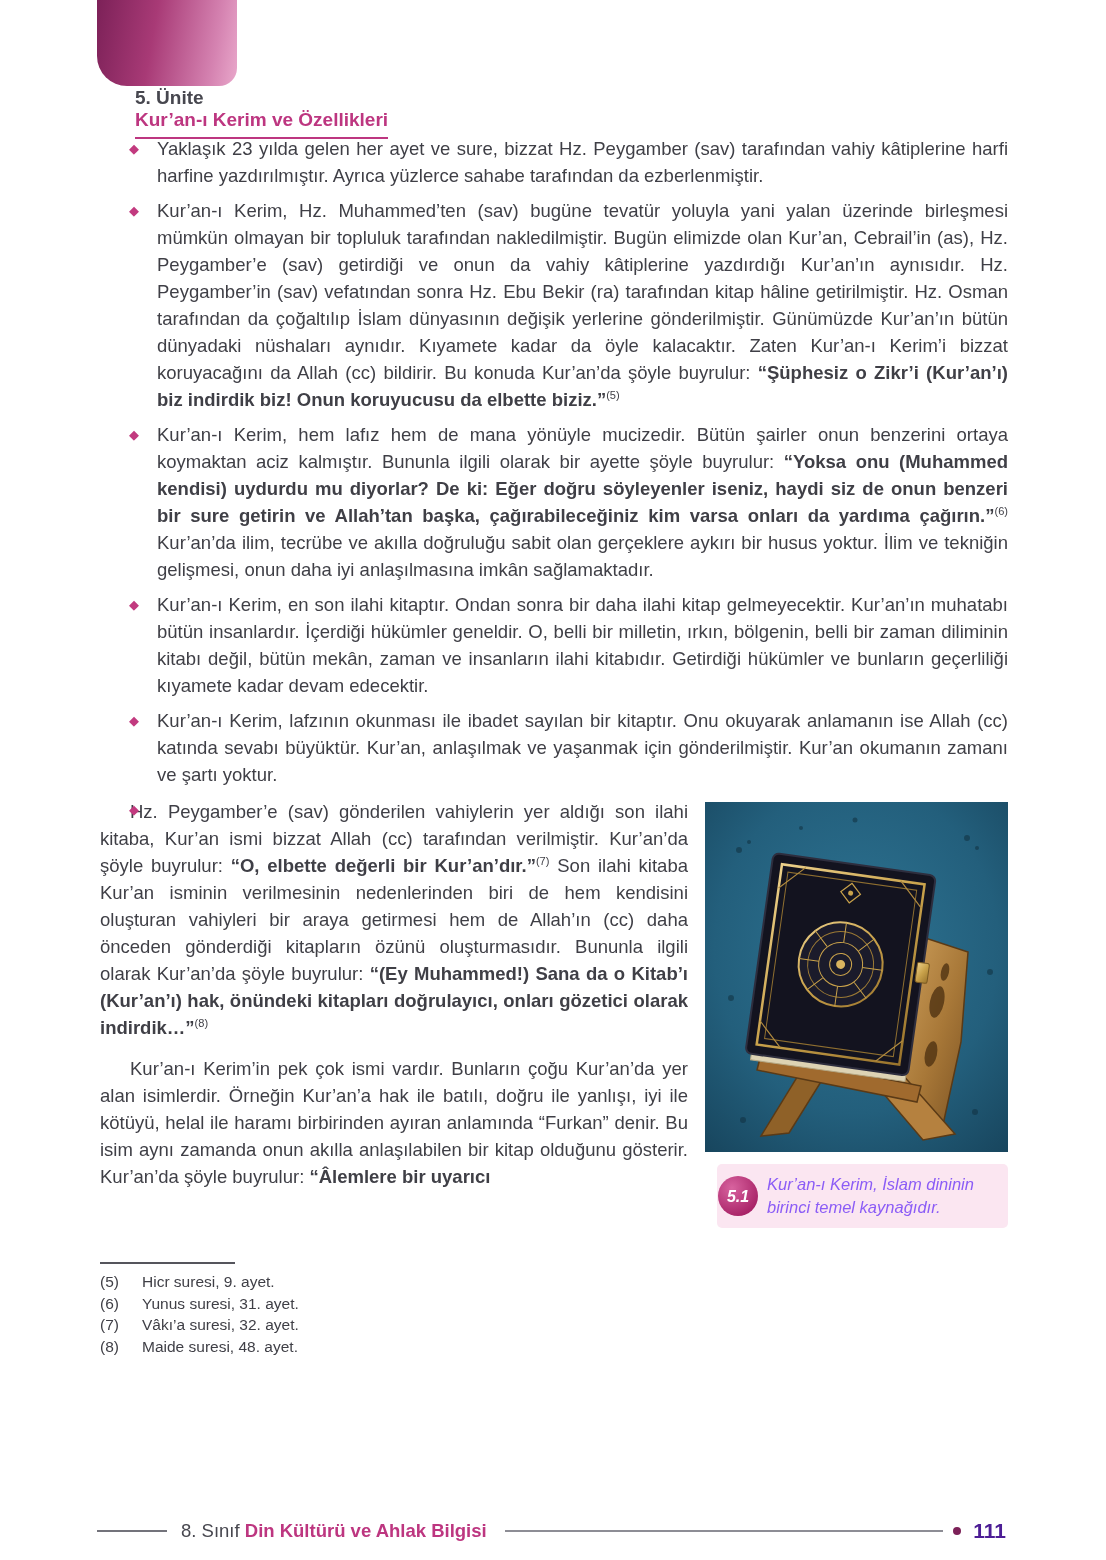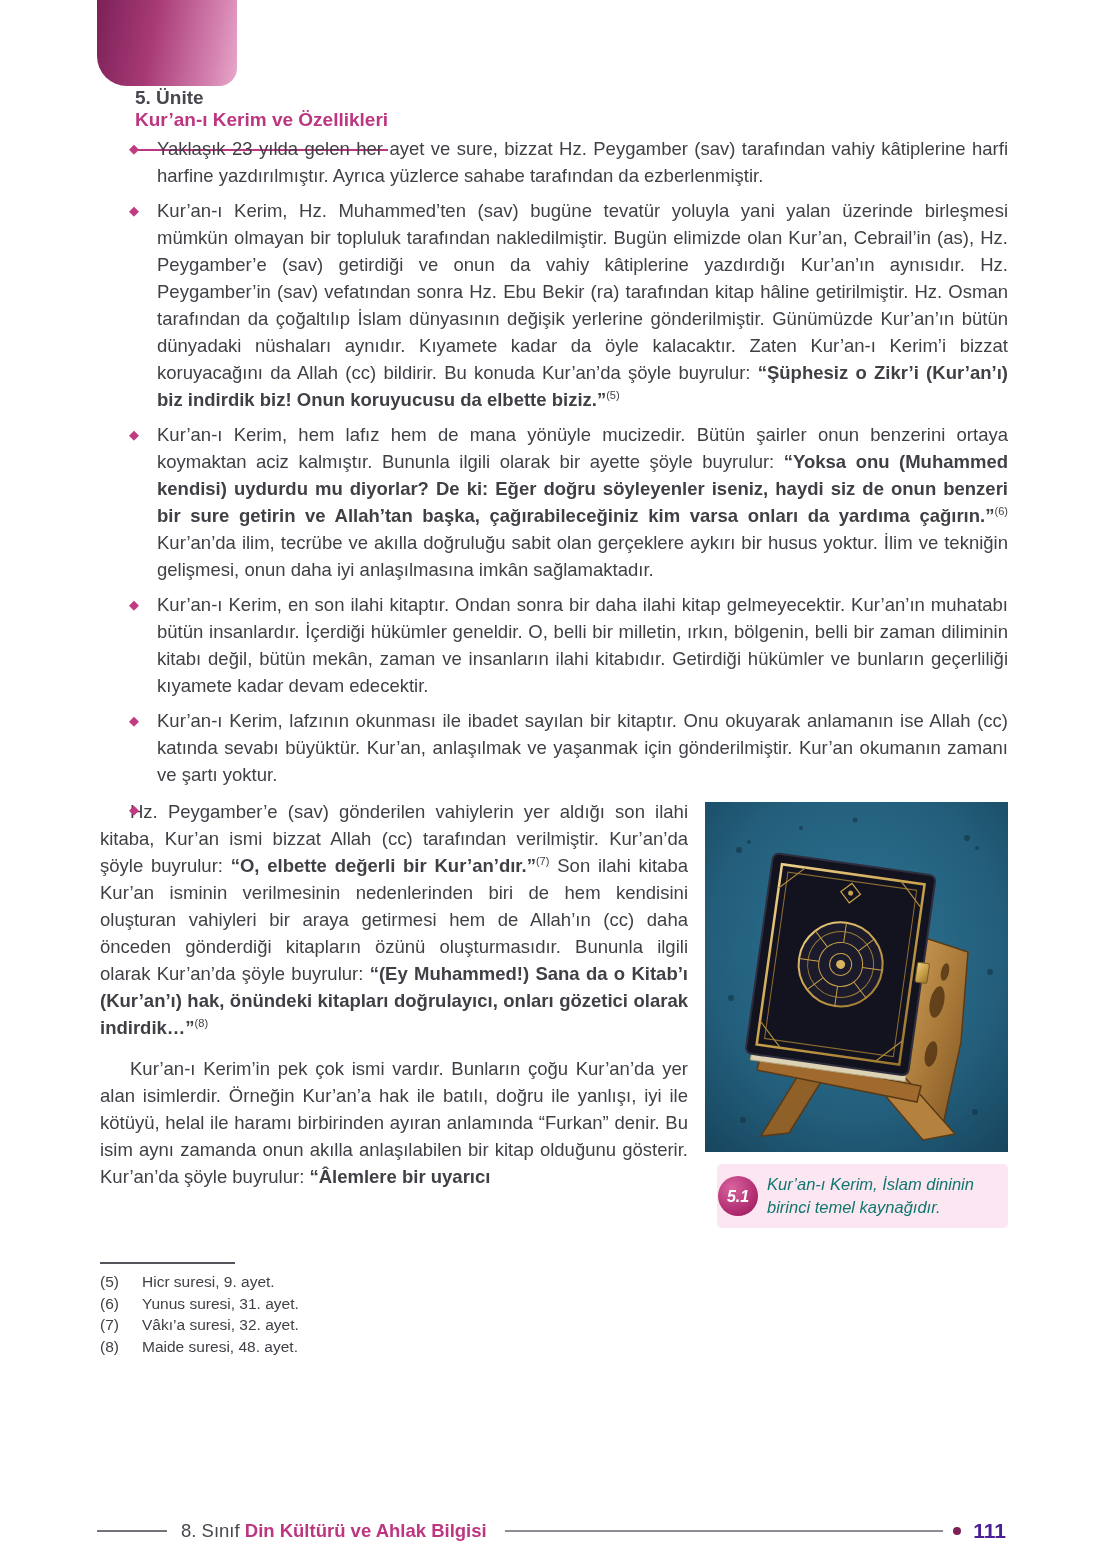--- a/index.html
+++ b/index.html
@@ -29,21 +29,21 @@
     position: absolute;
     top: 87px; left: 135px; right: 97px;
     display: flex;
     justify-content: space-between;
     align-items: flex-start;
     flex-direction: column;
   }
   .unit-label { font-size: 19px; font-weight: 700; color: #47474f; }
   .chapter-title {
     font-size: 19px; font-weight: 700; color: #bd3680;
-    padding-bottom: 18px;
+    padding-bottom: 6px;
     border-bottom: 2.5px solid #bd3680;
   }
 
   .content {
     margin: 135px 98px 0 100px;
     font-size: 18.5px;
     line-height: 27px;
     text-align: justify;
   }
 
@@ -92,21 +92,21 @@
     color: #ffffff;
     font-weight: 700;
     font-style: italic;
     font-size: 16px;
     display: flex; align-items: center; justify-content: center;
   }
   .fig-caption-text {
     font-style: italic;
     font-size: 16.5px;
     line-height: 23px;
-    color: #0f766e;
+    color: #8b5cf6;
     text-align: left;
   }
 
   p.para { text-indent: 30px; margin-bottom: 14px; }
   p.para:last-child { margin-bottom: 0; }
 
   .footnotes {
     margin: 28px 0 0 100px;
     font-size: 15.5px;
     line-height: 21.5px;

